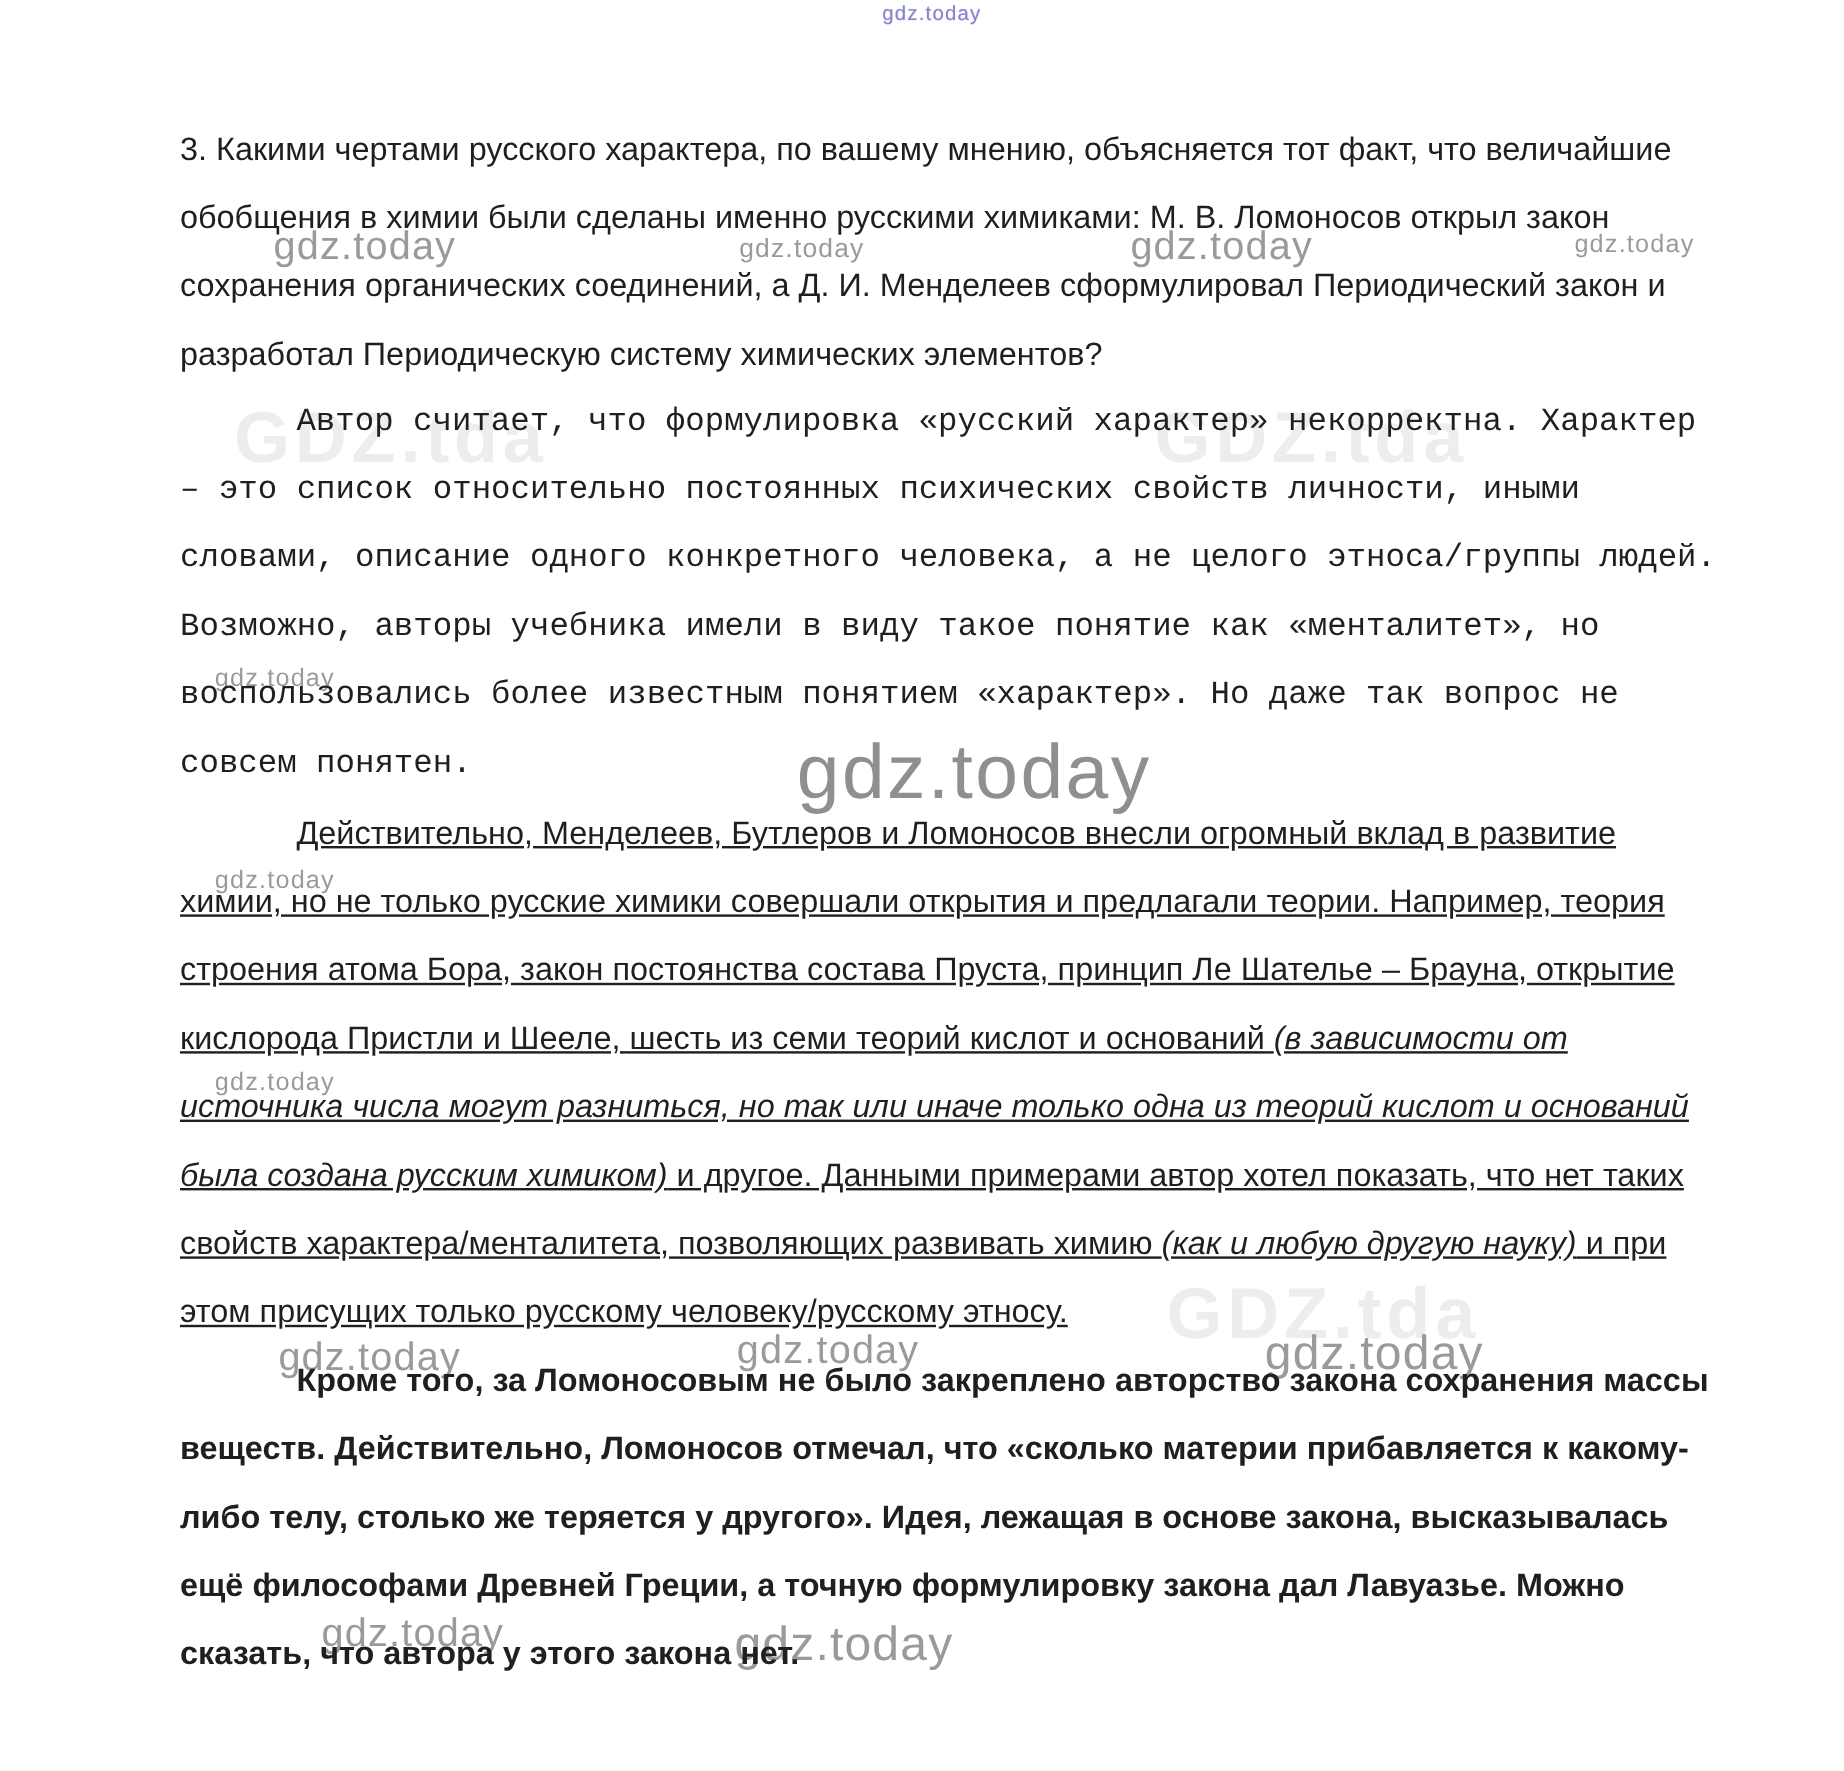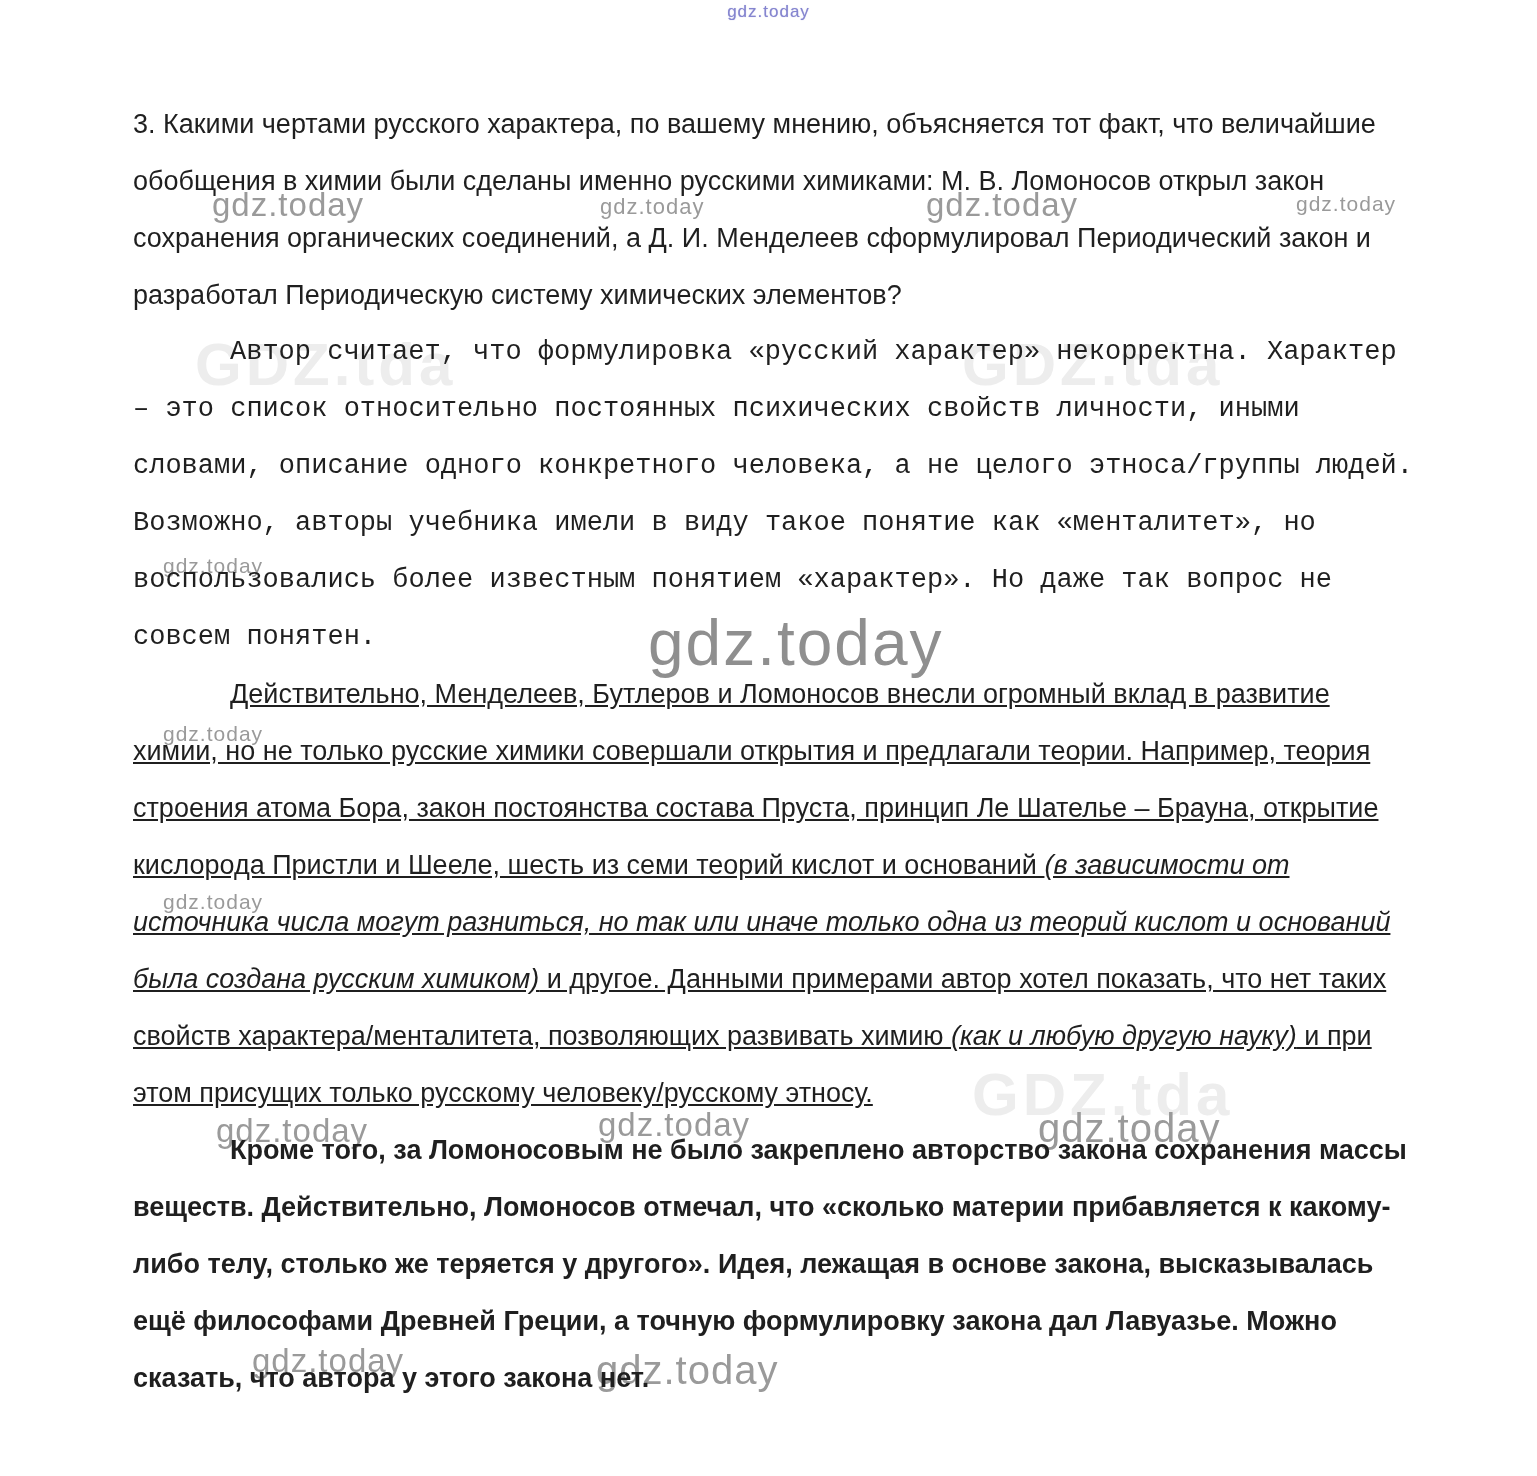--- a/index.html
+++ b/index.html
@@ -13,21 +13,21 @@
   .page{
     position:relative;
     width:1537px;height:1476px;
     background:var(--bg);
     overflow:hidden;
     font-family:"Liberation Sans", sans-serif;
   }
   
   .doc{
     position:absolute;
-    left:133px;top:96px;
+    left:150px;top:96px;
     width:1282px;
     color:var(--text);
     font-size:27px;
     line-height:57px;
   }
   .doc p{margin:0;}
   .p1{margin-top:0;}
   .p2{margin-top:100px;font-family:Liberation Mono, monospace;}
   .p3{margin-top:44px;text-decoration:underline;}
   .p4{margin-top:56px;font-weight:bold;}
@@ -36,20 +36,21 @@
 
   
   .wm{
     position:absolute;
     color:var(--wm-gray);
     font-family:"Liberation Sans", sans-serif;
     font-weight:400;
     letter-spacing:1px;
     pointer-events:none;
     white-space:nowrap;
+    margin-left:16px;
   }
   .wm-top{
     left:0;right:0;top:2px;
     text-align:center;
     color:var(--wm-top);
     font-size:17px;
     text-shadow:0 0 1px rgba(133,133,207,.6);
   }
   .wm1{left:212px;top:186px;font-size:33px;}
   .wm2{left:600px;top:194px;font-size:22px;}

